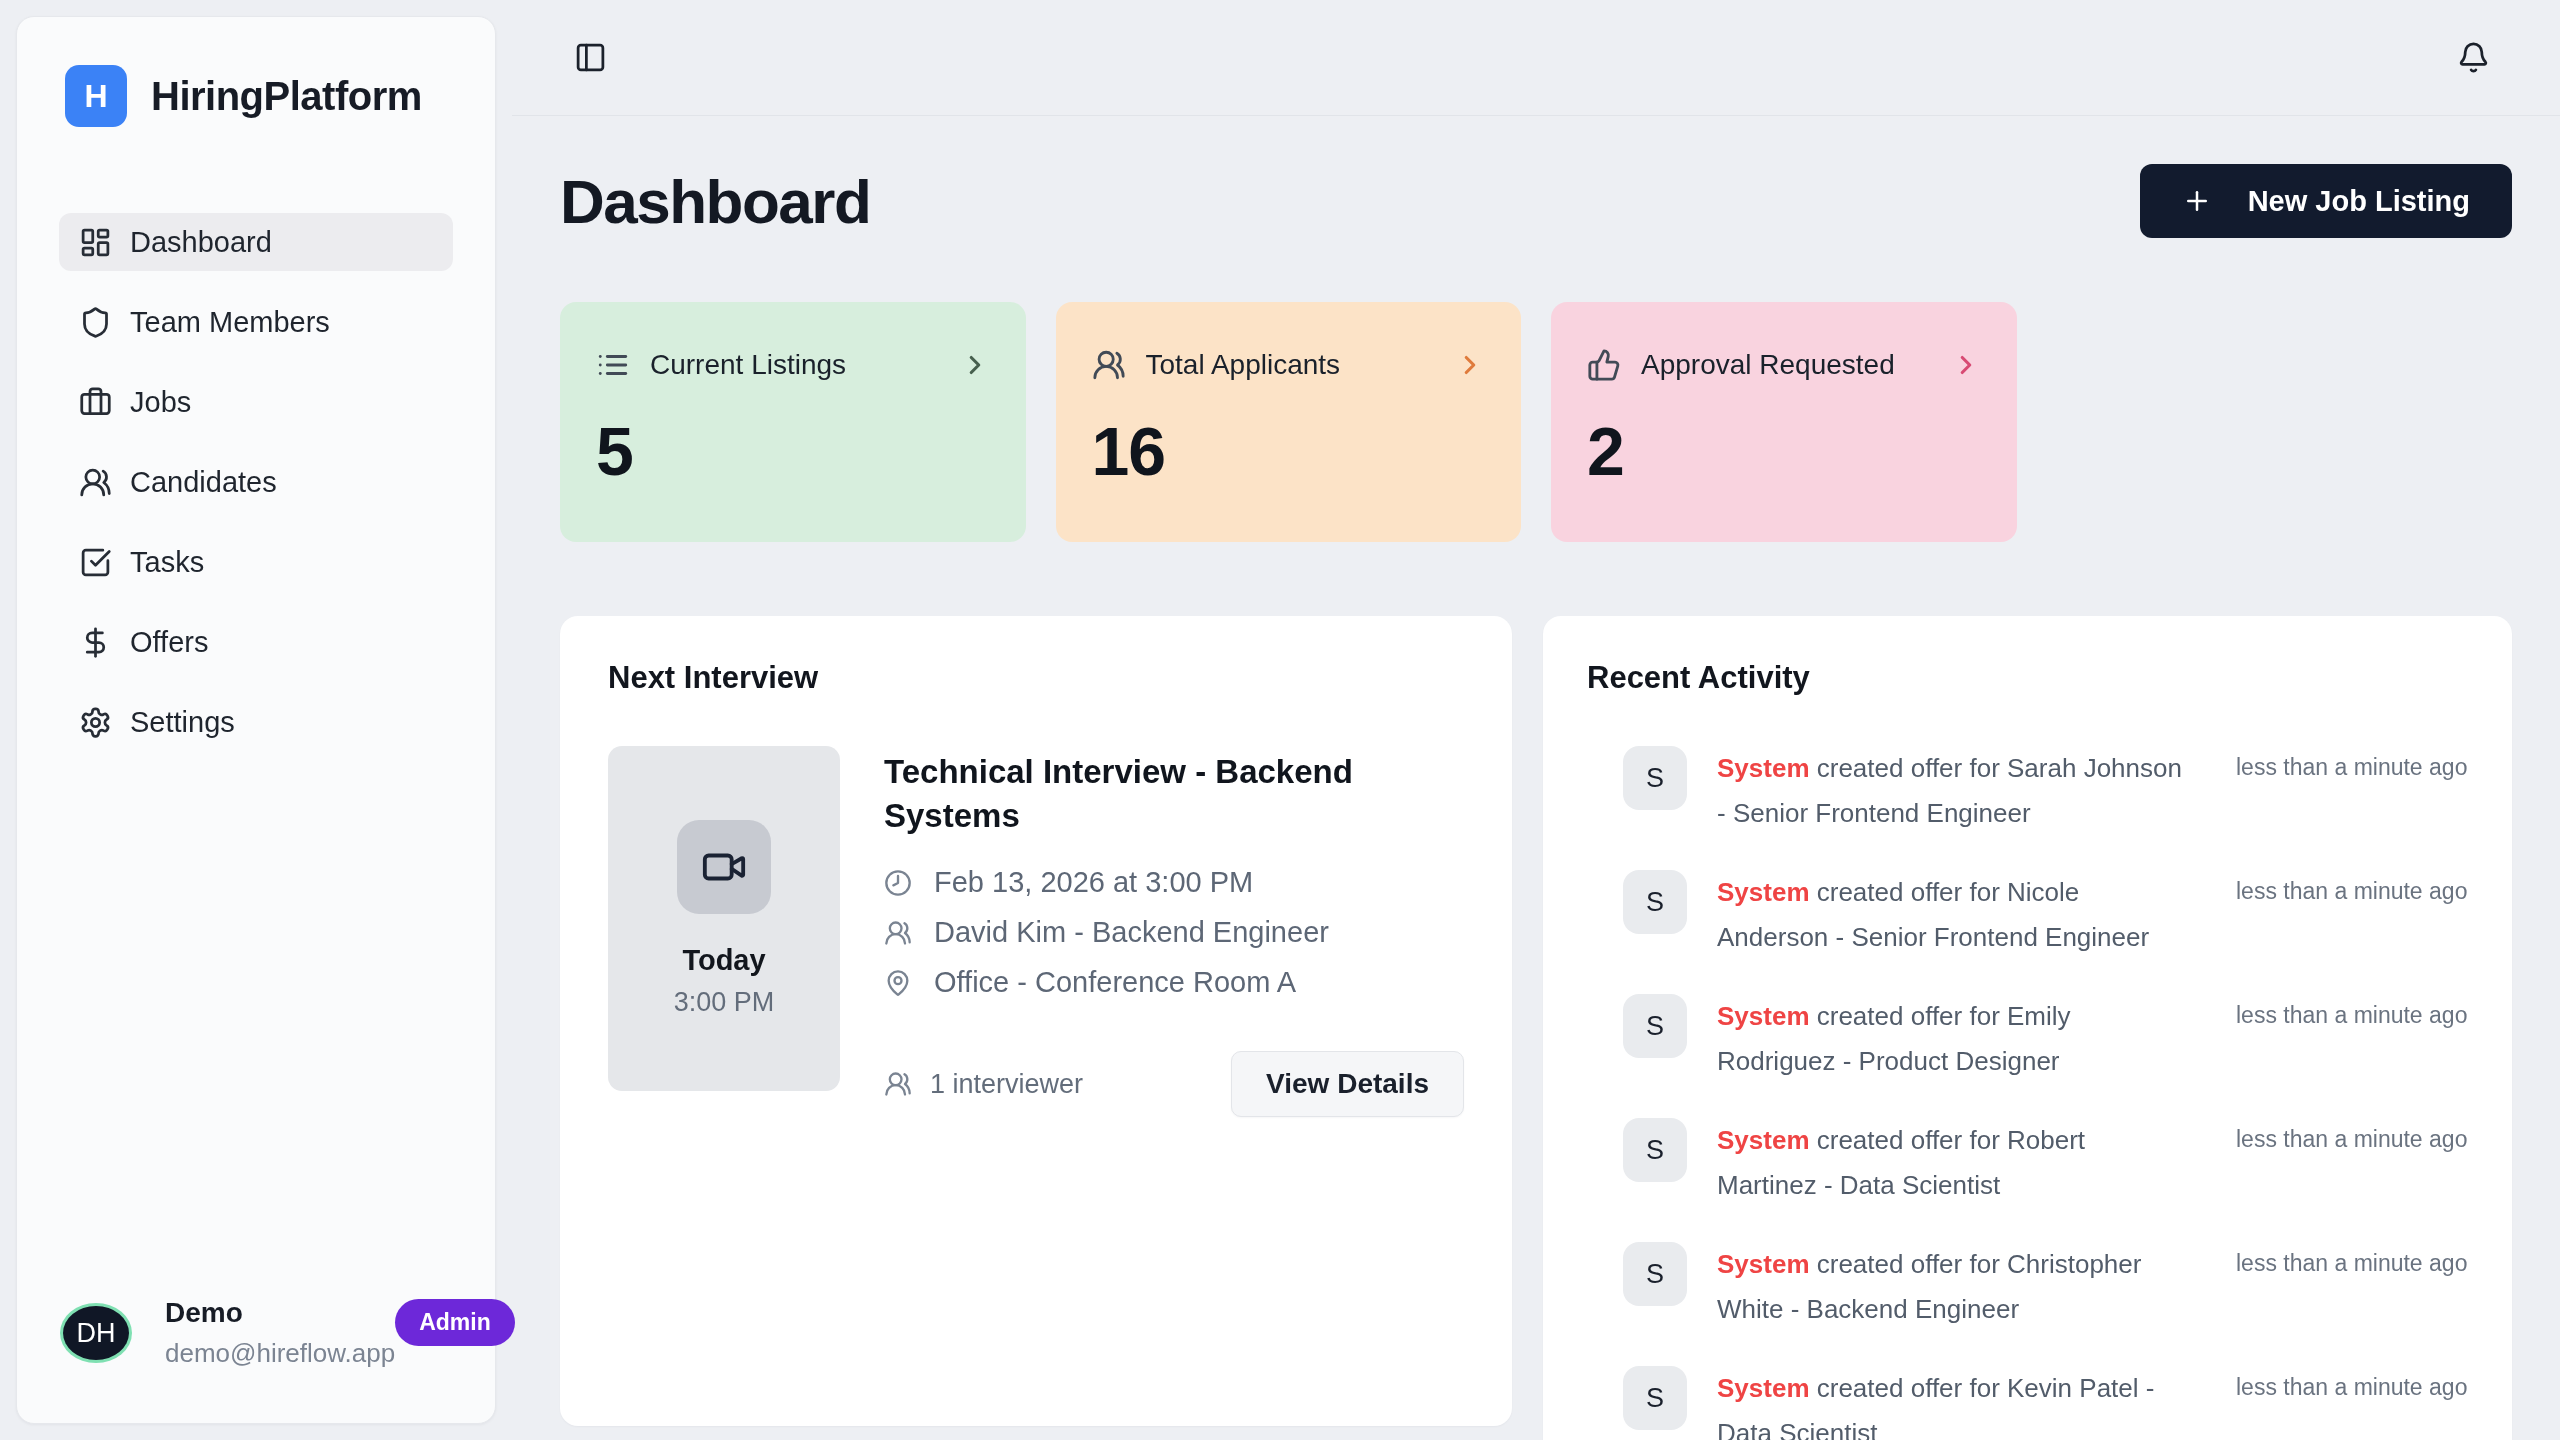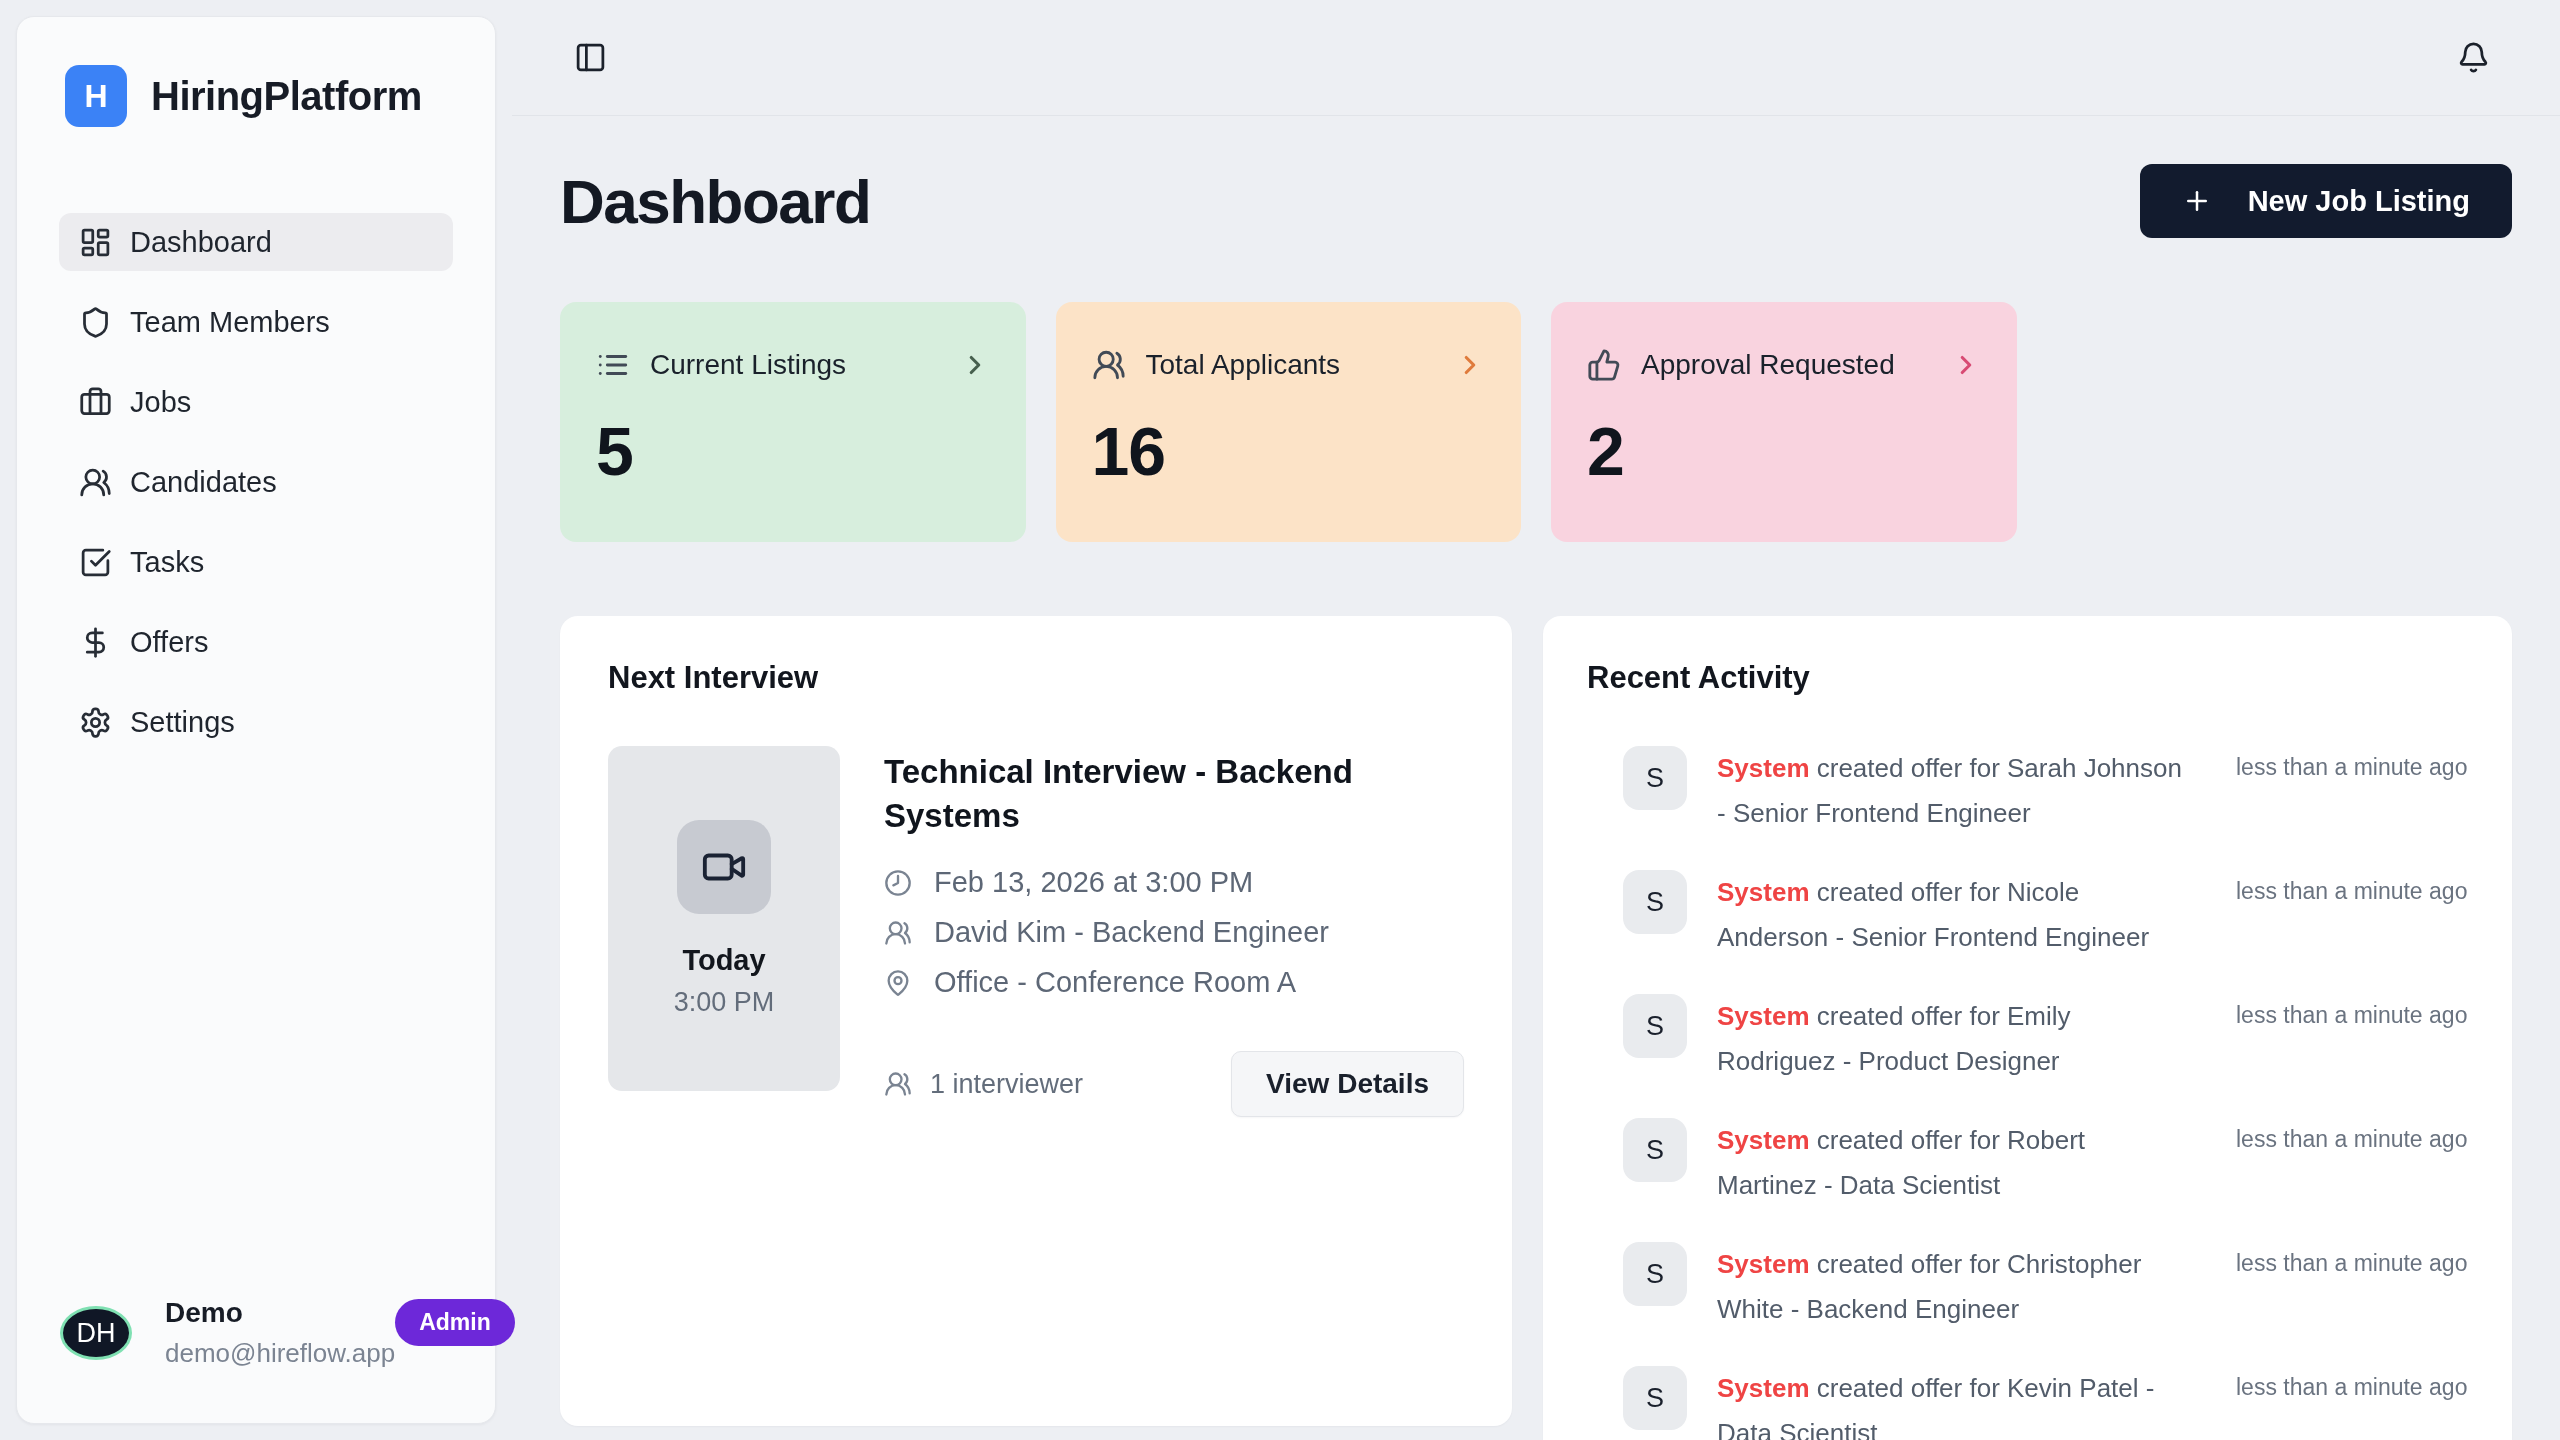--- a/index.html
+++ b/index.html
@@ -31,21 +31,21 @@
   .nav-item {
     height:58px; border-radius:12px; display:flex; align-items:center; gap:18px;
     padding:0 20px; cursor:pointer; color:#1f252e;
   }
   .nav-item.active { background:#ececef; }
   .nav-item svg { width:33px; height:33px; color:#272d36; flex-shrink:0; }
   .nav-label { font-size:29px; }
 
   .side-footer { margin-top:auto; display:flex; align-items:center; padding:0 44px 54px 46px; }
   .avatar {
-    width:66px; height:48px; border-radius:50%; background:#101726; color:#fff;
+    width:66px; height:54px; border-radius:50%; background:#101726; color:#fff;
     font-size:27px; display:flex; align-items:center; justify-content:center;
     box-shadow:0 0 0 3px #7fe0b2; flex-shrink:0;
   }
   .user-info { margin-left:36px; }
   .user-name { font-size:28px; font-weight:700; color:#171c26; }
   .user-email { font-size:26px; color:#7b8492; margin-top:9px; }
   .role-badge {
     margin-left:auto; align-self:flex-start; margin-top:2px;
     background:#6d28d9; color:#fff; font-size:23px; font-weight:700;
     padding:10px 24px; border-radius:999px;

